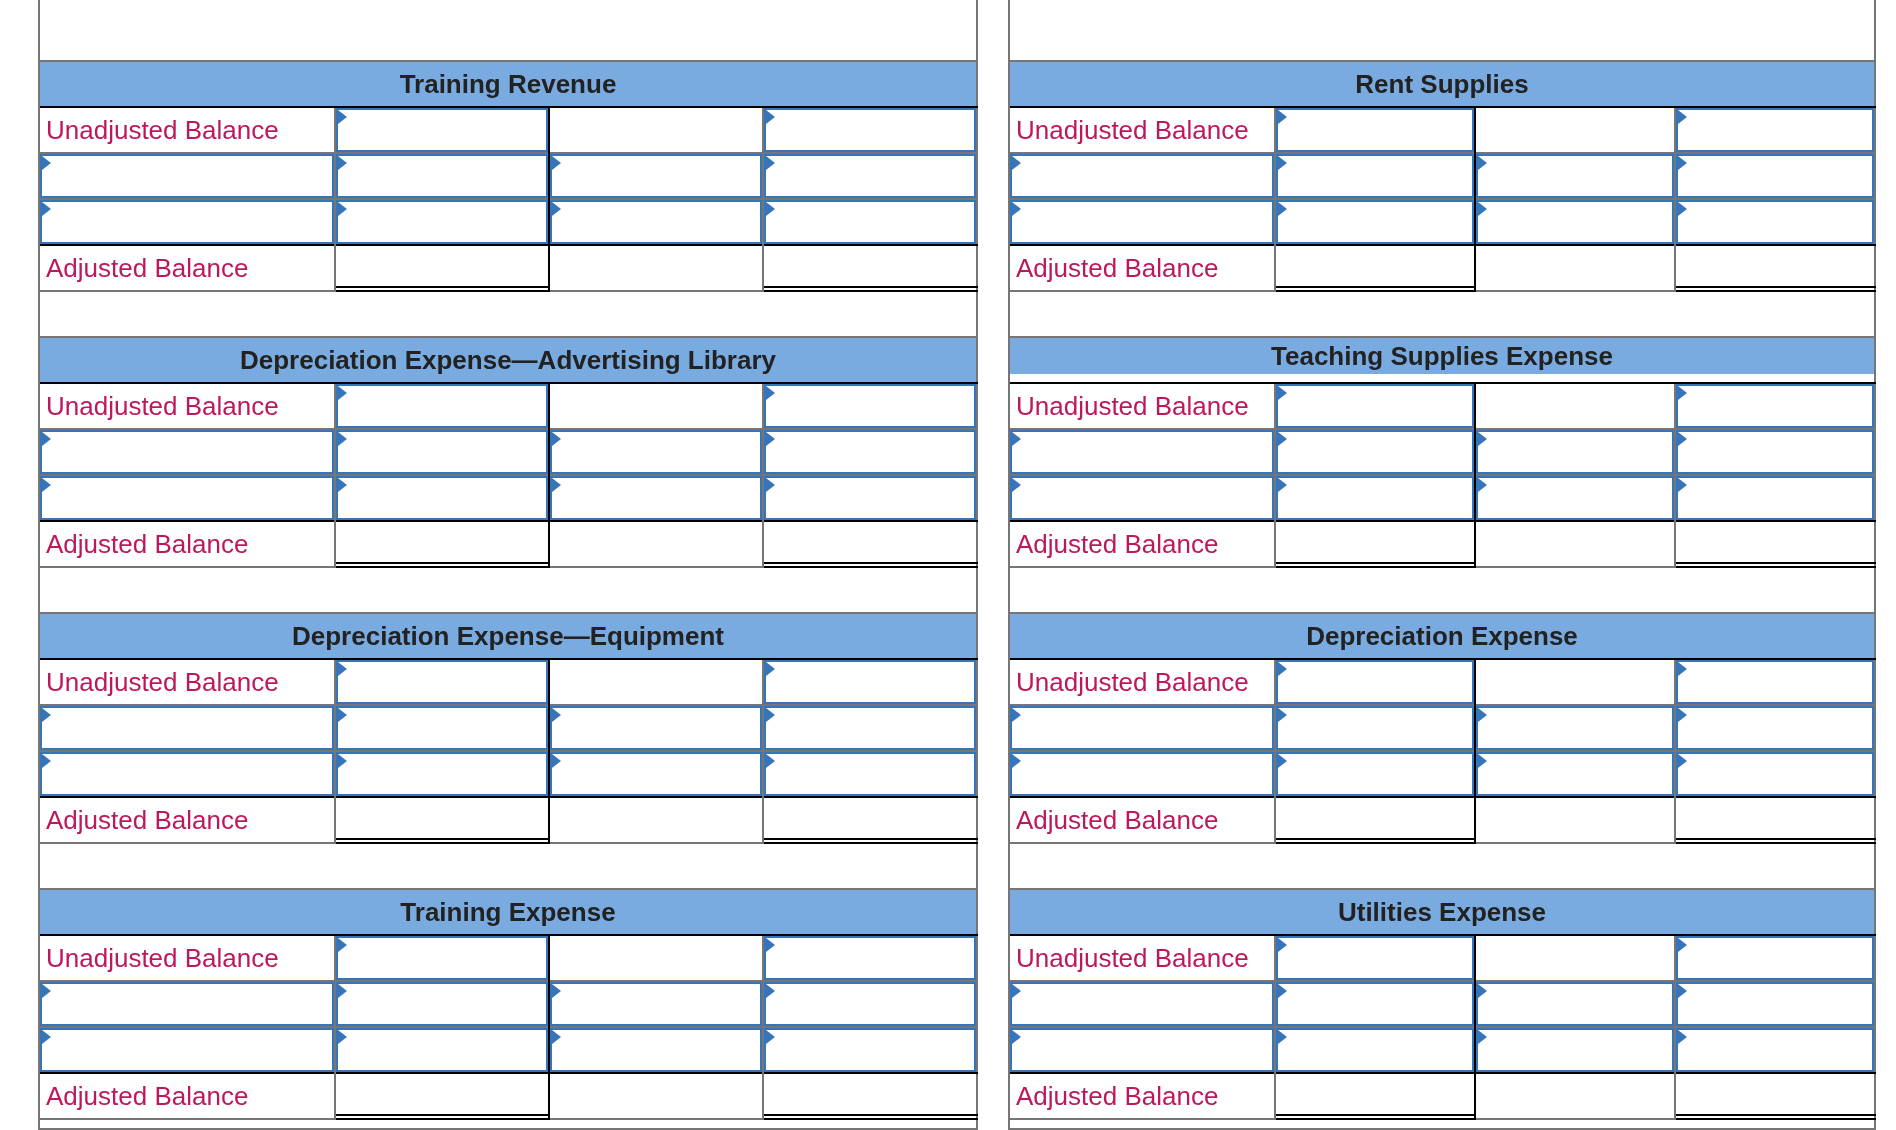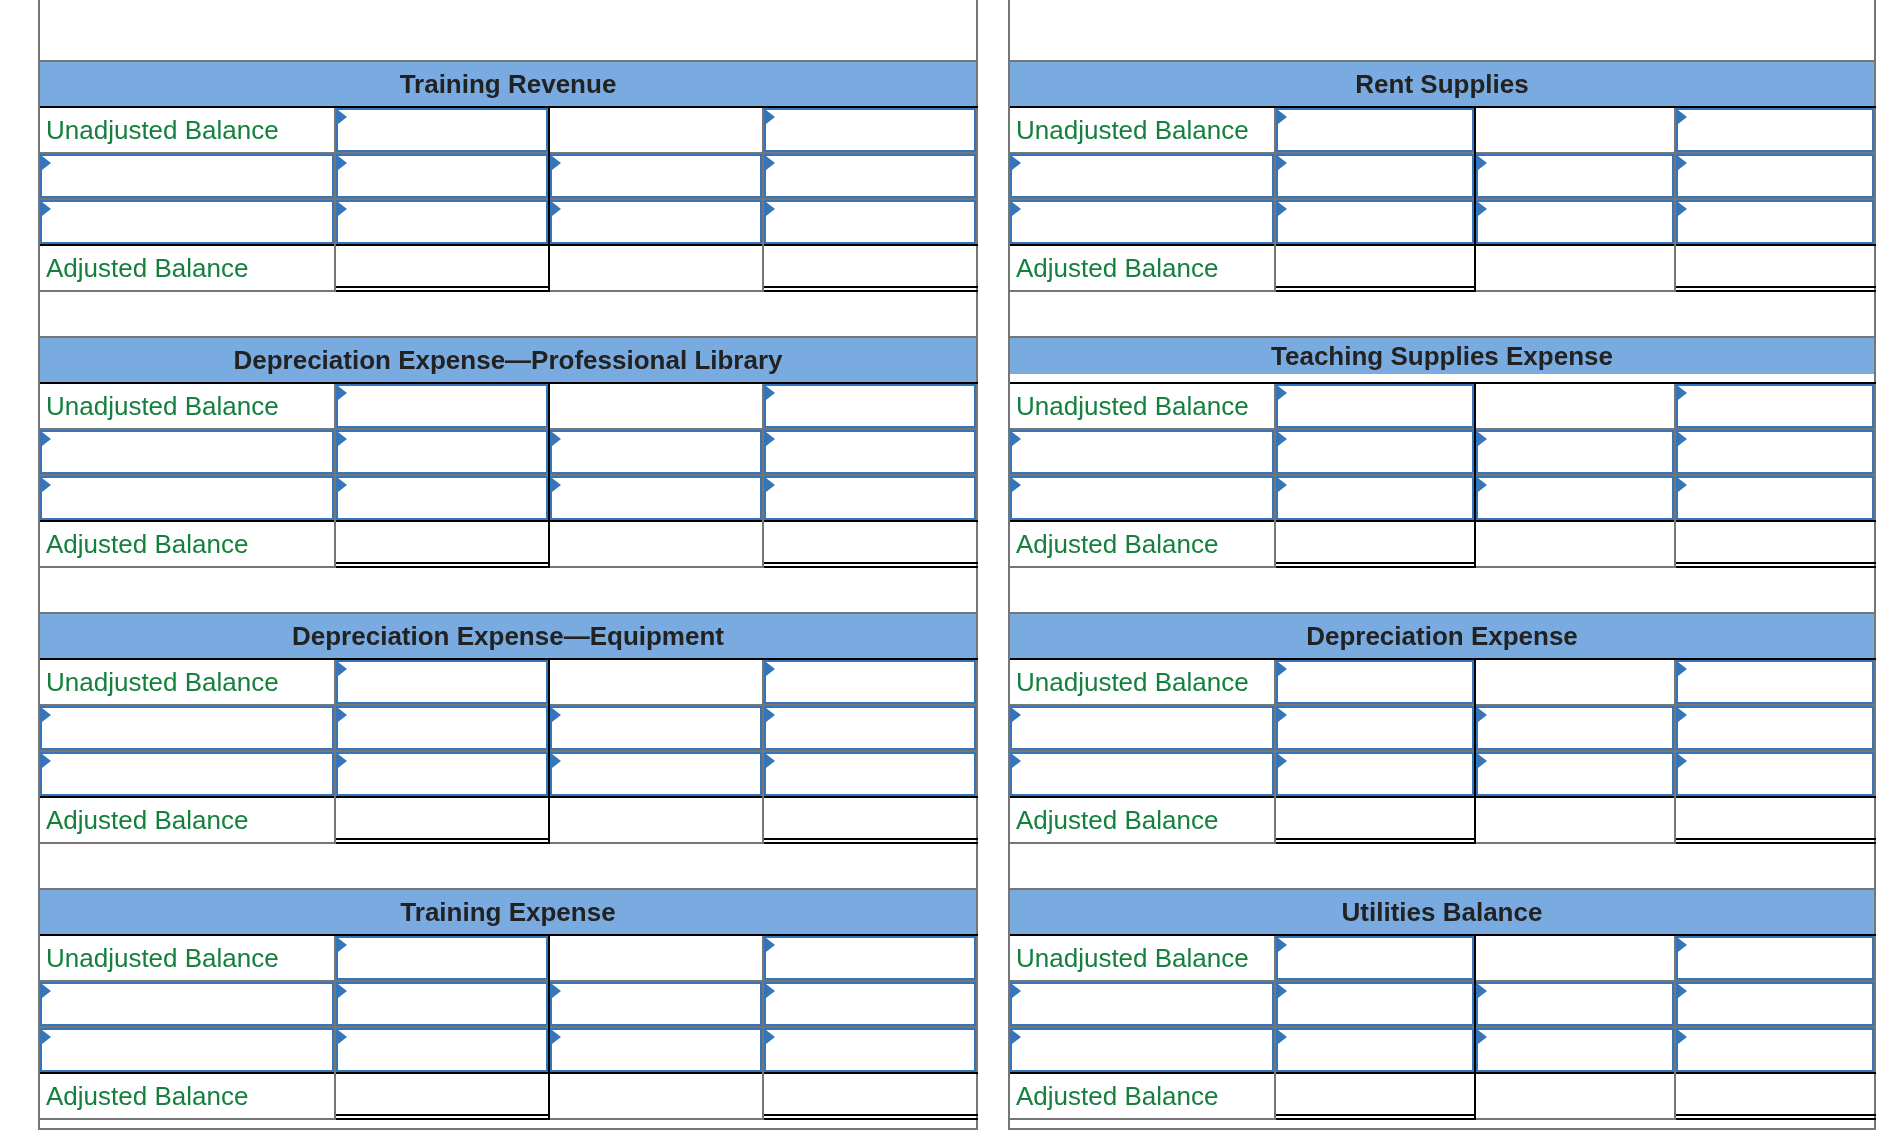--- a/index.html
+++ b/index.html
@@ -23,21 +23,21 @@
   .vr.gray{background:#767676;}
   .vr.black{background:#000000;}
 
   
   .hdr{position:absolute;left:2px;right:2px;background:#7aabe0;
        color:#222222;font-weight:bold;text-align:center;
        display:flex;align-items:center;justify-content:center;}
   .hdr span{display:block;line-height:1;transform:translateZ(0);}
 
   
-  .lbl{position:absolute;color:#15803d;display:flex;align-items:center;}
+  .lbl{position:absolute;color:#be185d;display:flex;align-items:center;}
   .lbl span{display:block;line-height:1;transform:translateZ(0);}
 
   
   .inp{position:absolute;border:2px solid #3775bb;background:#ffffff;box-sizing:border-box;}
   .tri{position:absolute;left:0px;top:0px;width:9px;height:14px;}
   .tri svg{display:block;}
 
   
   .cell{position:absolute;}
 
@@ -165,21 +165,21 @@
         </div>
         <div class="dbl" style="left:726px;top:186px;width:214px;height:46px;">
           <i style="top:40px;"></i>
           <i style="top:44px;"></i>
           <span style="position:absolute;right:10px;top:0;height:44px;display:flex;align-items:center;font-size:26px;color:#1c1c1c;line-height:1;transform:translateZ(0);"></span>
         </div>
       </div>
       <div class="block" style="top:300px;width:940px;height:276px;">
         <div class="hr gray" style="top:0px;"></div>
         <div class="hdr" style="top:2px;height:44px;font-size:26px;">
-          <span>Depreciation Expense—Professional Library</span>
+          <span>Depreciation Expense—Advertising Library</span>
         </div>
         <div class="hr black" style="top:46px;"></div>
         <div class="lbl" style="left:2px;top:48px;width:294px;height:44px;padding-left:6px;font-size:26px;box-sizing:border-box;">
           <span>Unadjusted Balance</span>
         </div>
         <div class="inp" style="left:298px;top:48px;width:212px;height:44px;padding:0 8px 0 14px;font-size:26px;color:#1c1c1c;display:flex;align-items:center;justify-content:flex-end;">
           <div class="tri">
             <svg width="9" height="14" viewBox="0 0 9 14">
               <path d="M0 0 L9 7 L0 14 Z" fill="#3775bb"></path>
             </svg>
@@ -866,21 +866,21 @@
         </div>
         <div class="dbl" style="left:668px;top:186px;width:200px;height:46px;">
           <i style="top:40px;"></i>
           <i style="top:44px;"></i>
           <span style="position:absolute;right:10px;top:0;height:44px;display:flex;align-items:center;font-size:26px;color:#1c1c1c;line-height:1;transform:translateZ(0);"></span>
         </div>
       </div>
       <div class="block" style="top:852px;width:868px;height:276px;">
         <div class="hr gray" style="top:0px;"></div>
         <div class="hdr" style="top:2px;height:44px;font-size:26px;">
-          <span>Utilities Balance</span>
+          <span>Utilities Expense</span>
         </div>
         <div class="hr black" style="top:46px;"></div>
         <div class="lbl" style="left:2px;top:48px;width:264px;height:44px;padding-left:6px;font-size:26px;box-sizing:border-box;">
           <span>Unadjusted Balance</span>
         </div>
         <div class="inp" style="left:268px;top:48px;width:198px;height:44px;padding:0 8px 0 14px;font-size:26px;color:#1c1c1c;display:flex;align-items:center;justify-content:flex-end;">
           <div class="tri">
             <svg width="9" height="14" viewBox="0 0 9 14">
               <path d="M0 0 L9 7 L0 14 Z" fill="#3775bb"></path>
             </svg>

